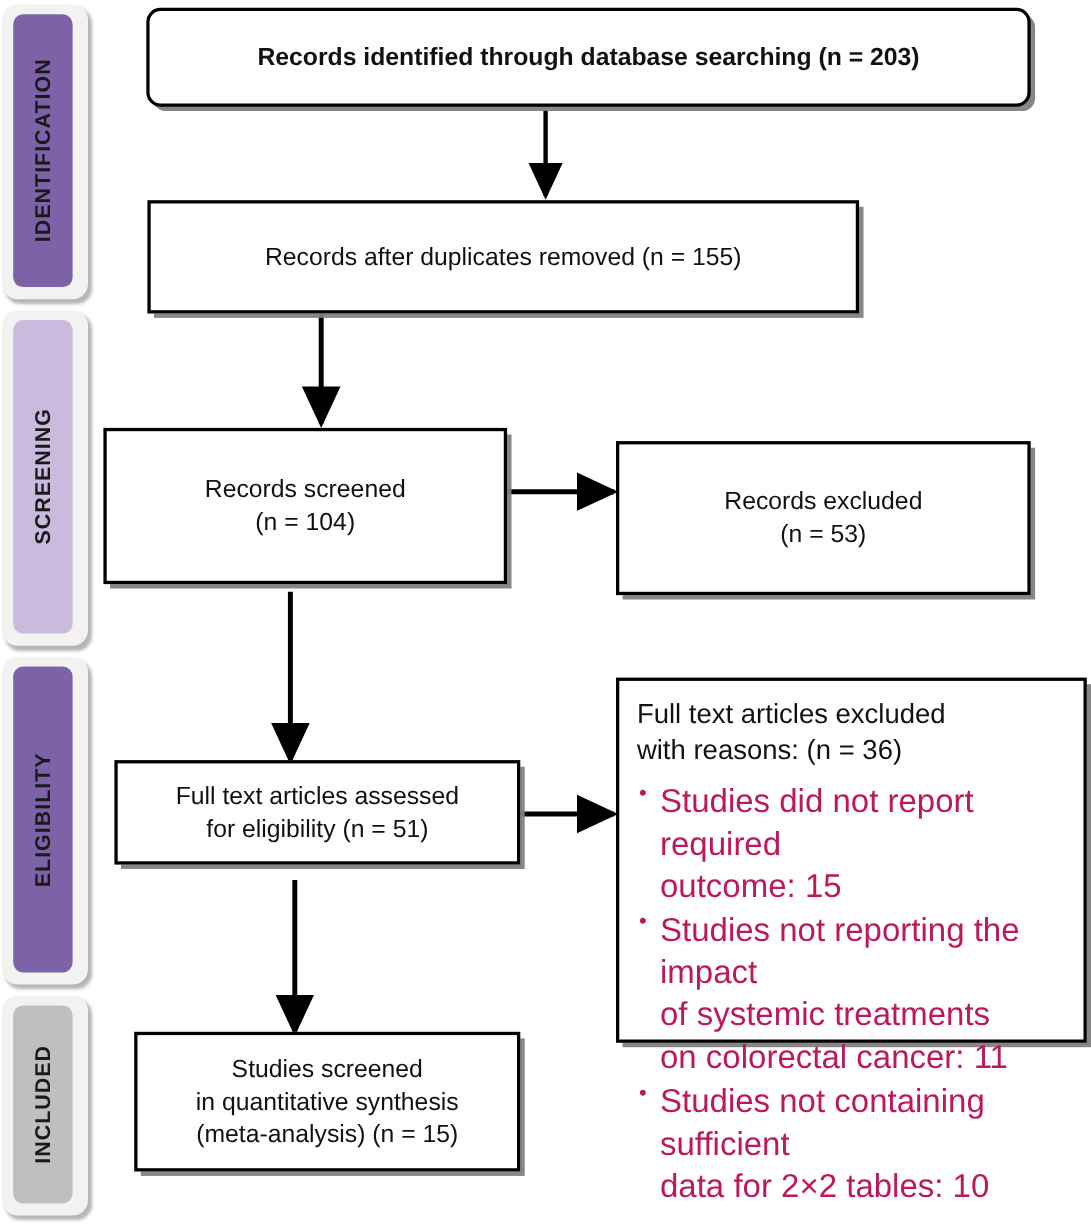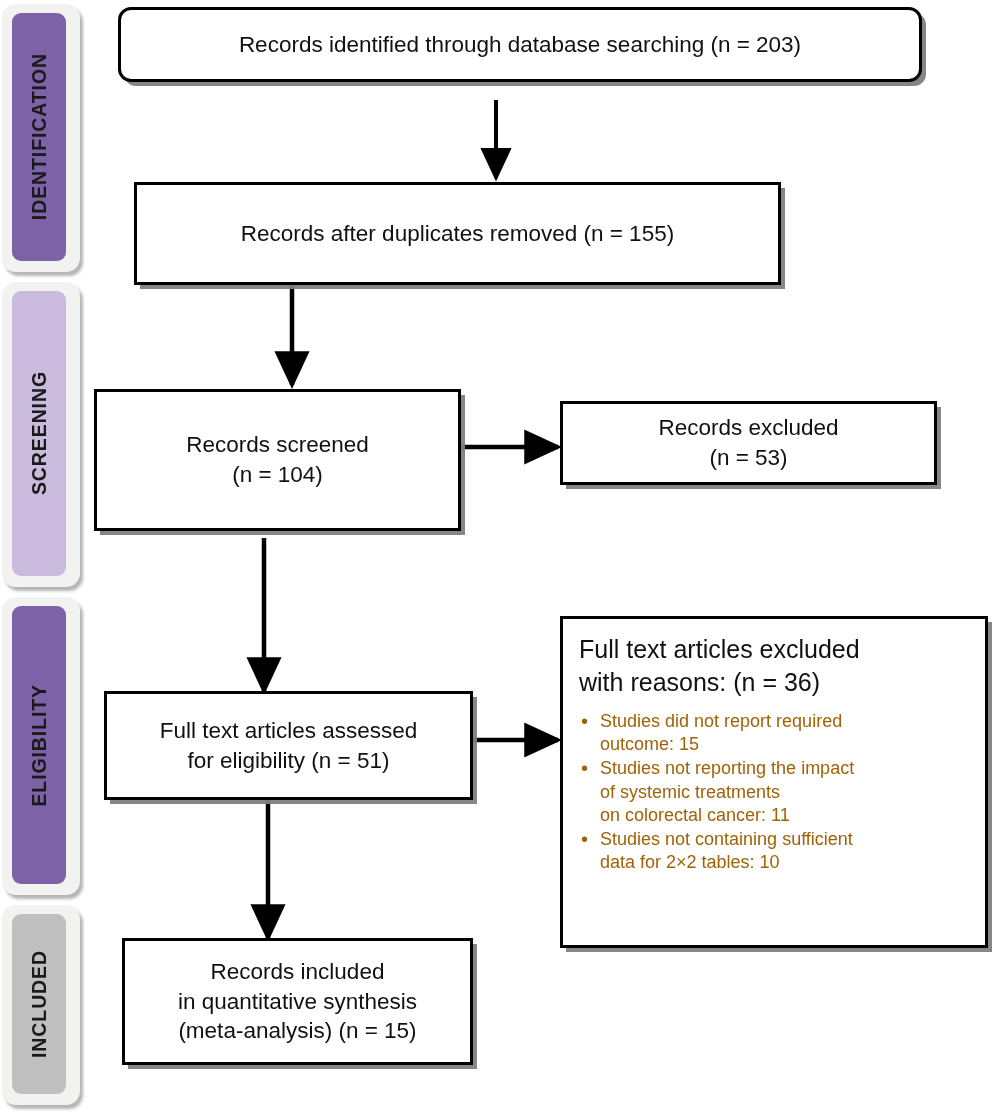--- a/index.html
+++ b/index.html
@@ -87,23 +87,23 @@
     color: #111111;
   }
   .excl-list {
     margin: 0;
     padding: 0;
     list-style: none;
   }
   .excl-list li {
     position: relative;
     padding-left: 21px;
-    font-size: 18px;
+    font-size: 30px;
     line-height: 1.29;
-    color: #a16207;
+    color: #be185d;
     margin-bottom: 1px;
   }
   .excl-list li::before {
     content: "\2022";
     position: absolute;
     left: 2px;
     top: -1px;
     font-size: 20px;
   }
 
@@ -158,43 +158,43 @@
       <span class="stage-label">ELIGIBILITY</span>
     </div>
   </div>
 
   <div class="stage-frame" style="left:2px; top:905px; width:78px; height:200px;">
     <div class="stage-tab" style="background:#bfbfbf;">
       <span class="stage-label">INCLUDED</span>
     </div>
   </div>
 
-  <div class="flow-box rounded" style="left:118px; top:7px; width:804px; height:75px;">
+  <div class="flow-box rounded" style="left:133px; top:7px; width:804px; height:90px;font-weight:bold;">
     <div class="box-text">Records identified through database searching (n = 203)</div>
   </div>
 
   <div class="flow-box" style="left:134px; top:182px; width:647px; height:103px;">
     <div class="box-text">Records after duplicates removed (n = 155)</div>
   </div>
 
   <div class="flow-box" style="left:94px; top:389px; width:367px; height:142px;">
     <div class="box-text">
       <div>Records screened</div>
       <div>(n = 104)</div>
     </div>
   </div>
 
-  <div class="flow-box" style="left:560px; top:401px; width:377px; height:84px;">
+  <div class="flow-box" style="left:560px; top:401px; width:377px; height:140px;">
     <div class="box-text">
       <div>Records excluded</div>
       <div>(n = 53)</div>
     </div>
   </div>
 
-  <div class="flow-box" style="left:104px; top:691px; width:369px; height:109px;">
+  <div class="flow-box" style="left:104px; top:691px; width:369px; height:95px;">
     <div class="box-text">
       <div>Full text articles assessed</div>
       <div>for eligibility (n = 51)</div>
     </div>
   </div>
 
   <div class="flow-box left-align" style="left:560px; top:616px; width:428px; height:332px;">
     <div class="box-text">
       <div class="excl-head">
         <div>Full text articles excluded</div>
@@ -213,19 +213,19 @@
         <li>
           <div>Studies not containing sufficient</div>
           <div>data for 2×2 tables: 10</div>
         </li>
       </ul>
     </div>
   </div>
 
   <div class="flow-box" style="left:122px; top:938px; width:351px; height:127px;">
     <div class="box-text">
-      <div>Records included</div>
+      <div>Studies screened</div>
       <div>in quantitative synthesis</div>
       <div>(meta-analysis) (n = 15)</div>
     </div>
   </div>
 
 </div>
 
 </body></html>

